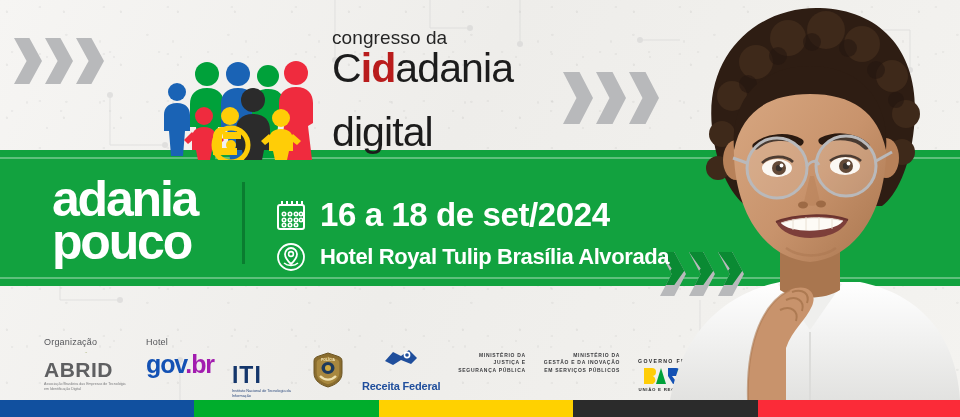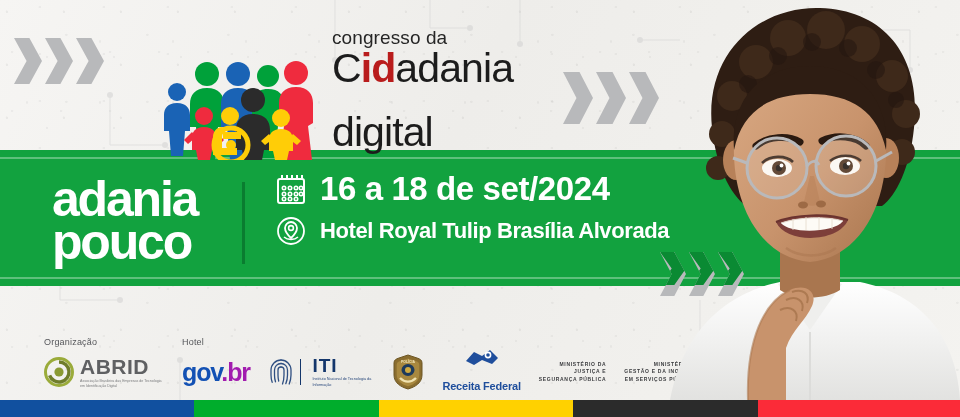--- a/index.html
+++ b/index.html
@@ -104,48 +104,48 @@
   }
   .falta .l1 { font-size: 50px; display: block; }
   .falta .l2 { font-size: 50px; display: block; }
 
   .divider {
     position: absolute; left: 242px; top: 182px;
     width: 3px; height: 82px; background: #0a7d30;
   }
 
   .info {
-    position: absolute; left: 276px; top: 170px;
+    position: absolute; left: 276px; top: 196px;
     display: flex; flex-direction: column; gap: 8px;
   }
   .info-row { display: flex; align-items: center; gap: 14px; color: #fff; }
   .info-row .txt { font-weight: 700; letter-spacing: -.4px; white-space: nowrap; }
   .row-date .txt { font-size: 33px; }
   .row-place .txt { font-size: 22px; }
 
   
   .sponsors {
     position: absolute; left: 44px; top: 332px;
     display: flex; align-items: flex-end; gap: 18px;
   }
   .spon { display: flex; flex-direction: column; }
   .spon-cap {
     font-size: 9px; color: #55565a; margin-bottom: 5px;
     letter-spacing: .2px;
   }
-  .spon-body { display: flex; align-items: center; gap: 6px; height: 40px; }
+  .spon-body { display: flex; align-items: center; gap: 6px; height: 40px; flex-direction: column; }
 
   .abrid-word { font-size: 21px; font-weight: 700; color: #5f6062; letter-spacing: .5px; line-height: 1; }
   .abrid-tag { font-size: 3.6px; color: #7a7b7d; line-height: 1.35; max-width: 84px; margin-top: 2px; }
 
   .govbr { font-size: 25px; font-weight: 700; letter-spacing: -1.1px; line-height: 1; }
   .govbr .g { color: #1351b4; }
   .govbr .b { color: #a21caf; }
 
-  .iti-word { font-size: 19px; font-weight: 700; color: #14366b; letter-spacing: 1px; line-height: 1; }
+  .iti-word { font-size: 23px; font-weight: 700; color: #14366b; letter-spacing: 1px; line-height: 1; }
   .iti-tag { font-size: 3.8px; color: #2b4a7d; line-height: 1.35; margin-top: 2px; max-width: 62px; }
   .iti-bar { width: 1.5px; height: 26px; background: #14366b; margin-right: 5px; }
 
   .rf-word { font-size: 11px; font-weight: 700; color: #1f4e9c; letter-spacing: -.2px; text-align: center; margin-top: 10px; }
 
   .min-block { text-align: right; line-height: 1.45; }
   .min-block .l {
     font-size: 5px; font-weight: 700; color: #3b3c3f;
     letter-spacing: .7px; display: block; text-transform: uppercase;
   }

